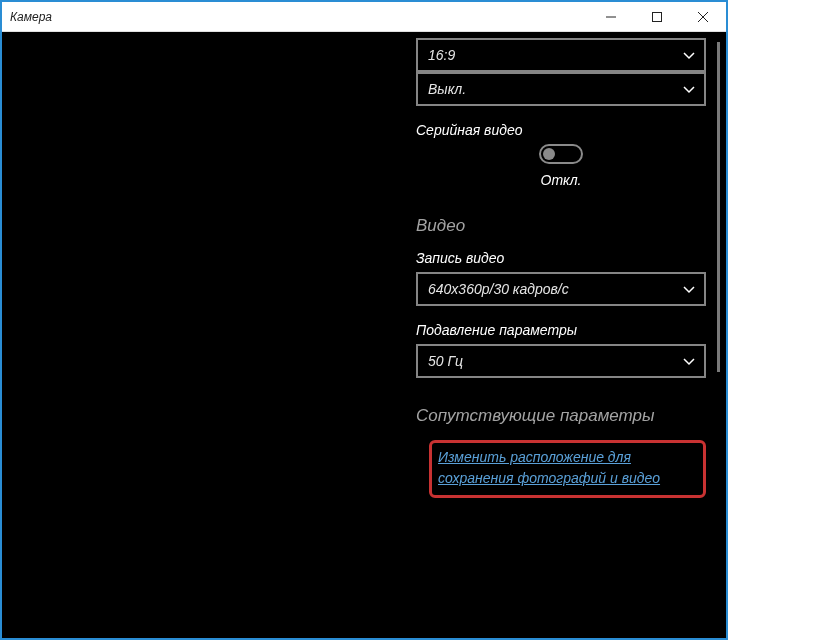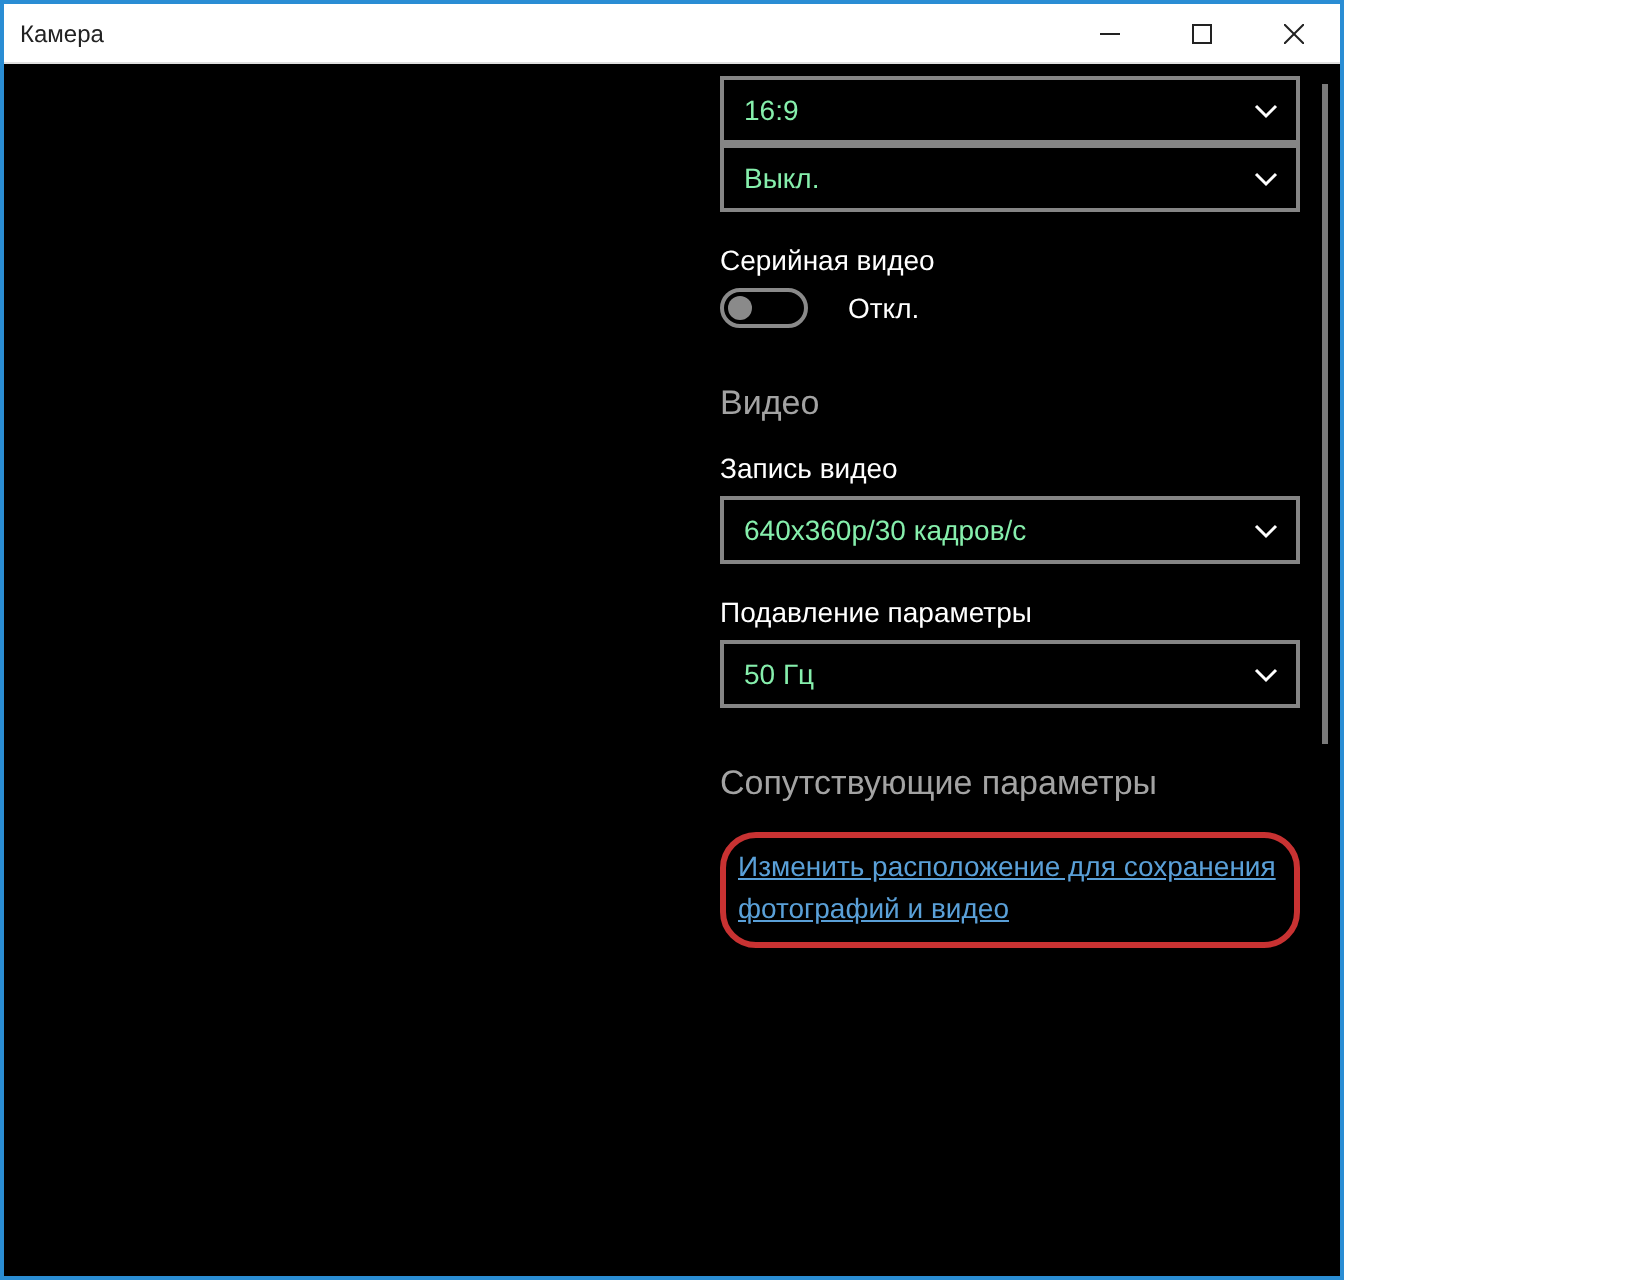--- a/index.html
+++ b/index.html
@@ -1,21 +1,22 @@
 <!DOCTYPE html>
 <html><head>
 <meta charset="utf-8">
 <style>
   * { box-sizing: border-box; margin: 0; padding: 0; }
   html, body { width: 816px; height: 640px; overflow: hidden; font-family: "Segoe UI", Arial, sans-serif; background: #fff; }
   .window {
-    width: 672px; height: 640px;
+    width: 728px; height: 640px;
     border: 2px solid #2a8dd4;
     display: flex; flex-direction: column;
     background: #000;
+    font-style: italic;
   }
   .titlebar {
     height: 30px; background: #fff; display: flex; align-items: center;
     border-bottom: 1px solid #e0e0e0;
   }
   .titlebar .title { font-size: 12px; color: #222; padding-left: 8px; flex: 1; }
   .titlebar .winbtn {
     width: 46px; height: 30px; display: flex; align-items: center; justify-content: center;
     color: #222; font-size: 10px;
   }
@@ -26,42 +27,42 @@
   .preview { flex: 1; background: #000; }
   .panel {
     width: 320px; padding: 0 20px 0 10px; overflow: hidden; position: relative;
     font-size: 14px; color: #fff;
   }
   .section-label { font-size: 14px; color: #fff; margin-top: 16px; margin-bottom: 6px; }
   .section-desc { font-size: 14px; color: #9b9b9b; line-height: 1.35; margin-bottom: 10px; }
   .heading { font-size: 17px; font-weight: 400; color: #a3a3a3; margin-top: 28px; margin-bottom: 14px; }
   .combo {
     border: 2px solid #858585; height: 34px; display: flex; align-items: center;
-    padding: 0 8px 0 10px; justify-content: space-between; color: #86efac;
+    padding: 0 8px 0 10px; justify-content: space-between; color: #e5e5e5;
     background: #000; font-size: 14px;
   }
   .combo .chev { width: 14px; height: 14px; }
   .combo .chev svg { width: 14px; height: 14px; stroke: #fff; fill: none; stroke-width: 1.5; }
-  .toggle-row { display: flex; align-items: center; gap: 20px; margin-top: 6px; }
+  .toggle-row { display: flex; align-items: center; gap: 8px; margin-top: 6px; flex-direction: column; }
   .toggle {
     width: 44px; height: 20px; border: 2px solid #8a8a8a; border-radius: 10px;
     position: relative; background: #000;
   }
   .toggle .knob {
     position: absolute; left: 2px; top: 2px; width: 12px; height: 12px;
     border-radius: 50%; background: #8a8a8a;
   }
   .toggle-label { font-size: 14px; color: #fff; }
   .link {
     color: #5aa0d8; font-size: 14px; line-height: 1.5; text-decoration: underline;
     display: inline; cursor: pointer;
   }
   .link-highlight {
-    border: 3px solid #c83232; border-radius: 18px;
-    padding: 4px 6px 6px 6px; margin-top: 6px;
+    border: 3px solid #c83232; border-radius: 6px;
+    padding: 4px 6px 6px 6px; margin-top: 6px; margin-left: 13px;
   }
   .scrollbar {
     position: absolute; right: 6px; top: 10px; width: 3px; height: 330px;
     background: #7a7a7a;
   }
   .first-combo { margin-top: 6px; }
 </style>
 </head>
 <body>
 

